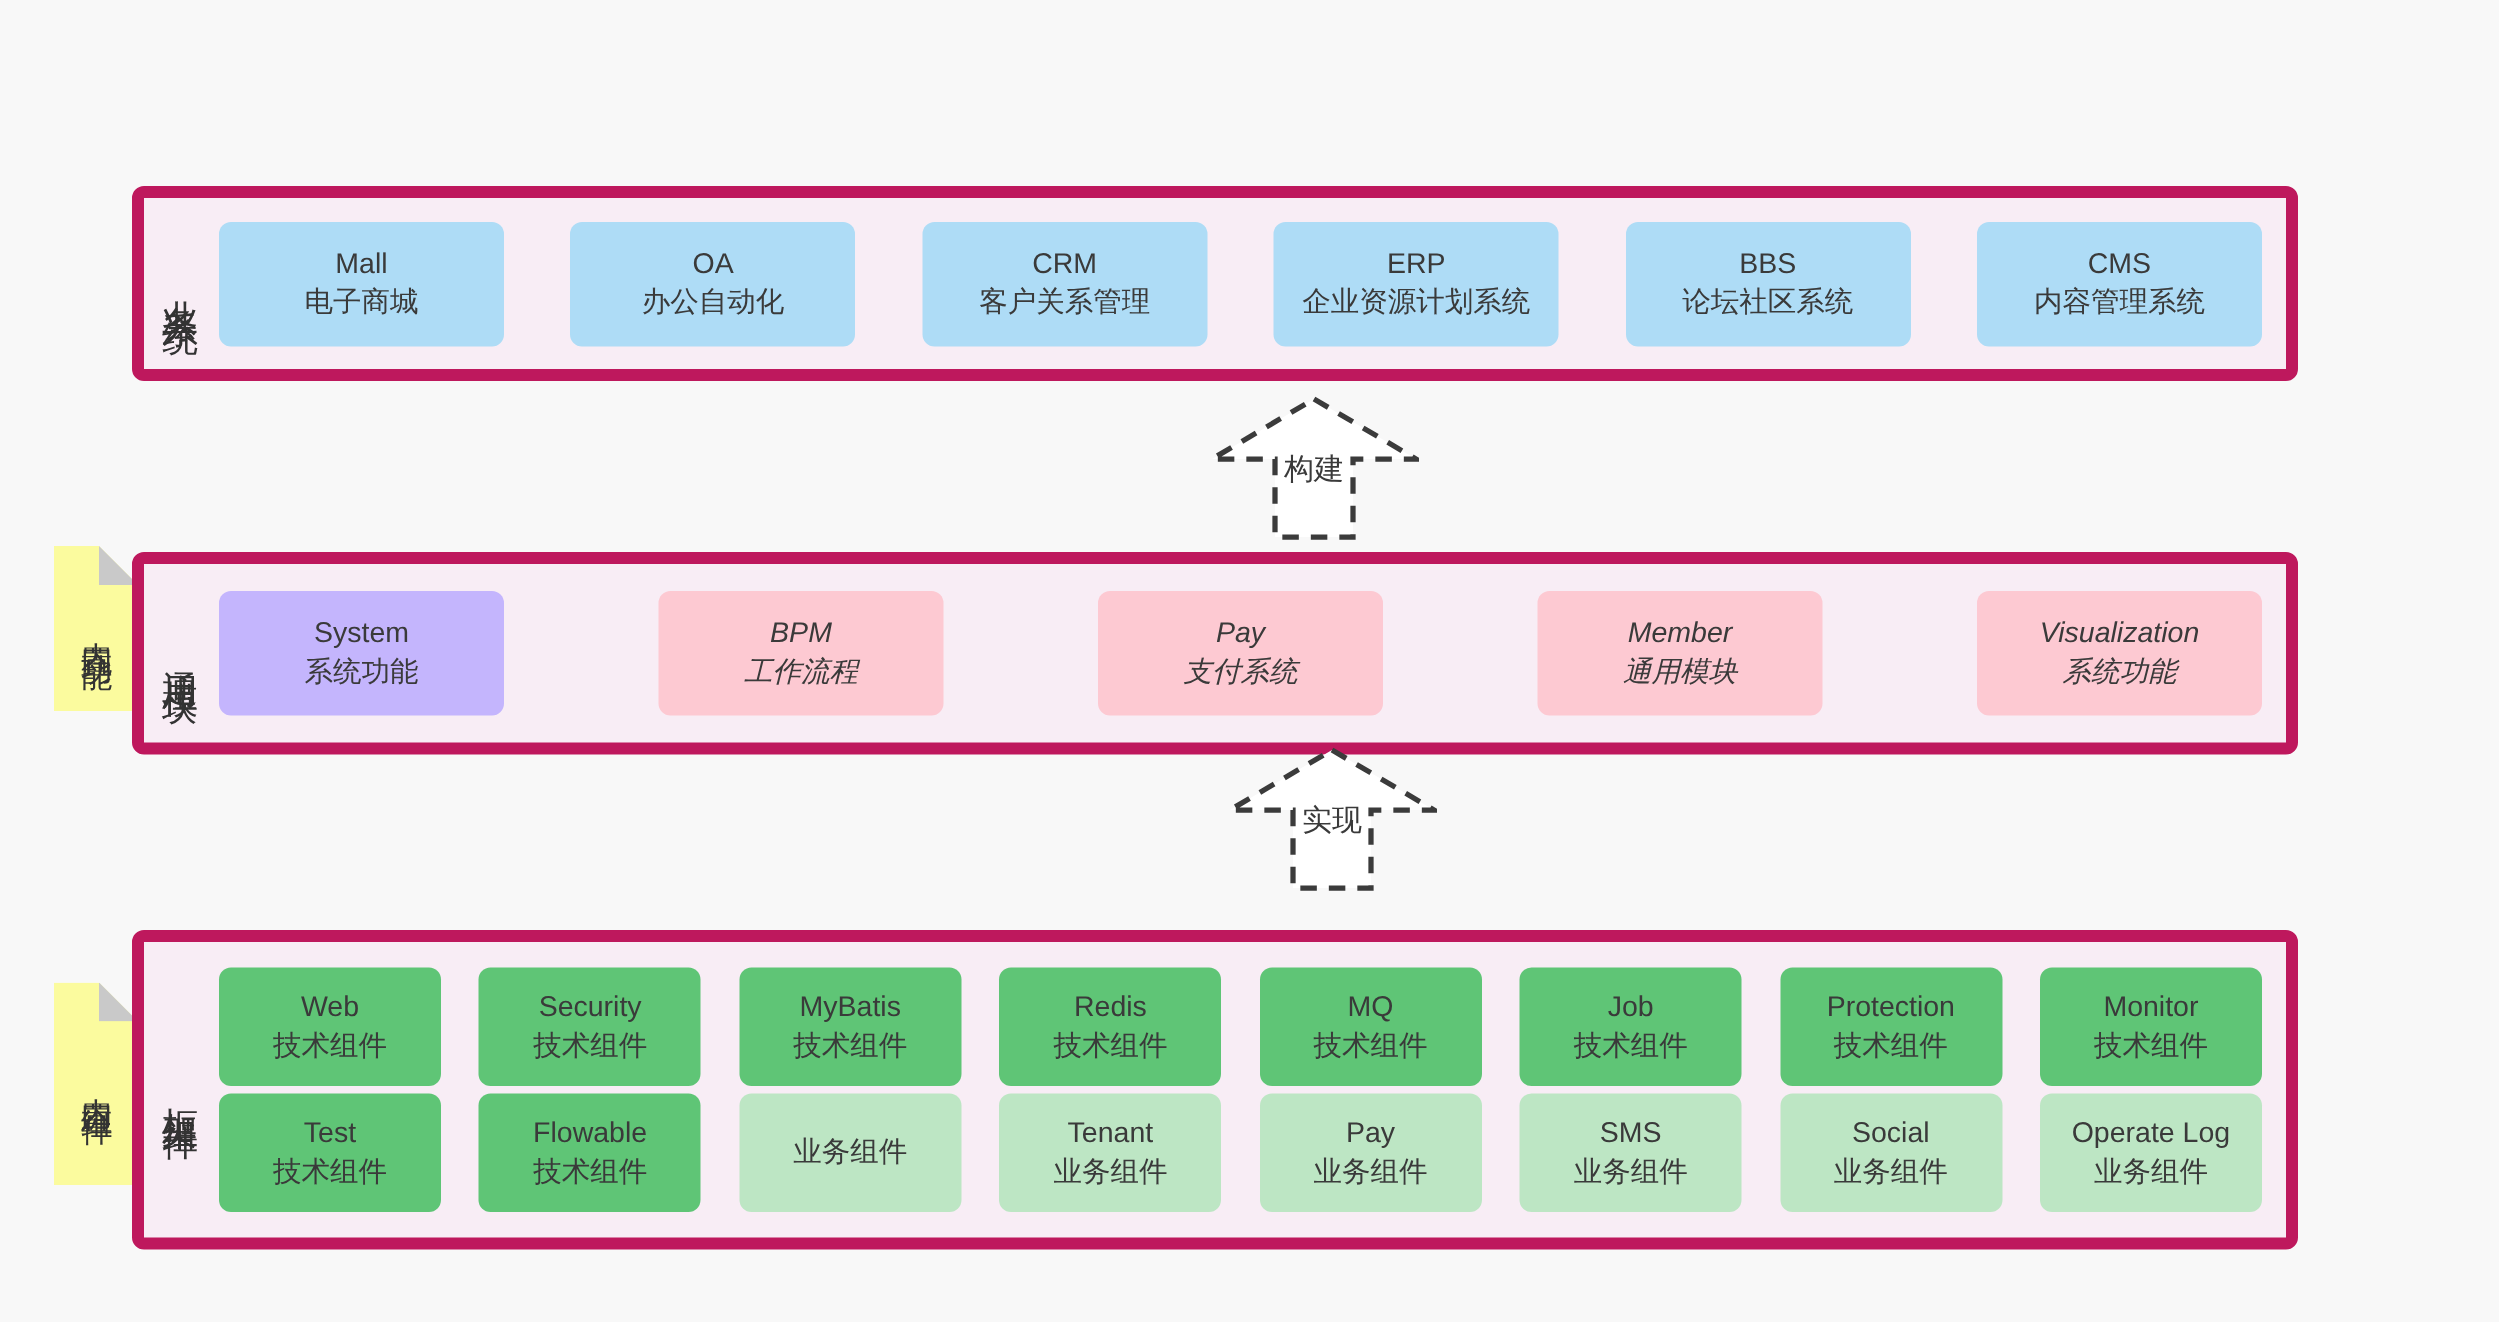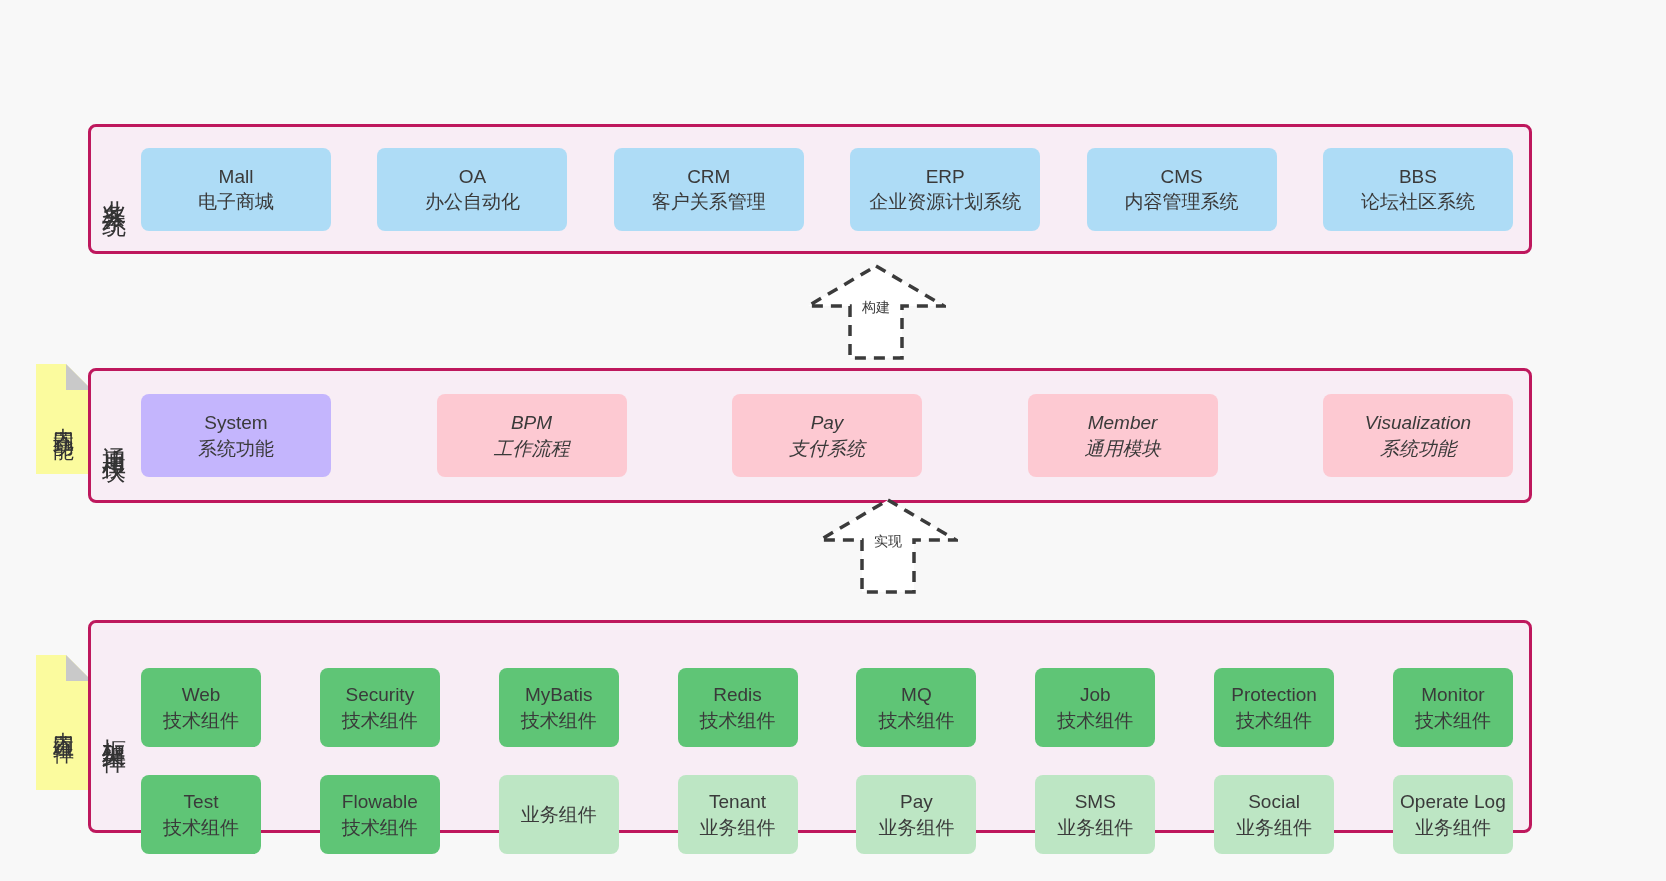--- a/index.html
+++ b/index.html
@@ -9,21 +9,21 @@
     font-family:"Liberation Sans","DejaVu Sans",sans-serif;
     color:#3a3a3a;
     -webkit-font-smoothing:antialiased;
   }
   .canvas{position:relative;width:1666px;height:881px;overflow:hidden;}
 
   
   .panel{
     position:absolute;left:88px;width:1444px;
     background:#f8edf5;
-    border:3px solid #be185d;
+    border:8px solid #be185d;
     border-radius:8px;
     box-sizing:border-box;
     display:flex;align-items:stretch;
     z-index:2;
   }
   .panel-label{
     width:46px;flex:0 0 46px;
     display:flex;align-items:center;justify-content:center;
     font-size:24px;color:#333;
   }
@@ -46,21 +46,21 @@
   
   .box{
     border-radius:8px;
     display:flex;flex-direction:column;justify-content:center;
     text-align:center;
     box-sizing:border-box;
     font-size:19px;line-height:1.34;
     color:#3a3a3a;
   }
   .box.w190{width:190px;height:83px;}
-  .box.w140{width:120px;height:79px;padding:2px 6px;margin-top:28px;}
+  .box.w140{width:148px;height:79px;padding:2px 6px;}
   .blue{background:#aedcf6;}
   .red{background:#c4b5fd;}
   .pink{background:#fdc9d2;font-style:italic;}
   .green{background:#5fc576;}
   .lightgreen{background:#bde6c4;}
 
   
   .sticky{position:absolute;left:36px;width:56px;z-index:1;}
   .sticky-body{
     position:absolute;inset:0;background:#fbfb9e;
@@ -76,21 +76,21 @@
     display:flex;align-items:center;justify-content:center;
     font-size:21px;color:#333;
   }
 
   
   .arrow{position:absolute;width:140px;height:100px;z-index:3;}
   .arrow svg{position:absolute;inset:0;}
   .arrow-label{
     position:absolute;left:50%;top:36px;transform:translateX(-50%);
     background:#ffffff;
-    font-size:14px;color:#3a3a3a;
+    font-size:20px;color:#3a3a3a;
     padding:1px 3px;white-space:nowrap;
   }
 </style>
 </head>
 <body>
 
 <div class="canvas">
 
   <div class="sticky" style="top:364px;height:110px;">
     <div class="sticky-body"></div>
@@ -117,26 +117,26 @@
       </div>
       <div class="box w190 blue">
         <div>CRM</div>
         <div>客户关系管理</div>
       </div>
       <div class="box w190 blue">
         <div>ERP</div>
         <div>企业资源计划系统</div>
       </div>
       <div class="box w190 blue">
+        <div>BBS</div>
+        <div>论坛社区系统</div>
+      </div>
+      <div class="box w190 blue">
         <div>CMS</div>
         <div>内容管理系统</div>
-      </div>
-      <div class="box w190 blue">
-        <div>BBS</div>
-        <div>论坛社区系统</div>
       </div>
     </div>
   </section>
 
   <div class="arrow" style="left:806px;top:262px;">
     <svg width="140" height="100" viewBox="0 0 140 100">
       <path d="M70 4 L138 44 L96 44 L96 96 L44 96 L44 44 L2 44 Z" fill="#ffffff" stroke="#3b3b3b" stroke-width="3.5" stroke-dasharray="11 8" stroke-linejoin="miter"></path>
     </svg>
     <div class="arrow-label">构建</div>
   </div>

